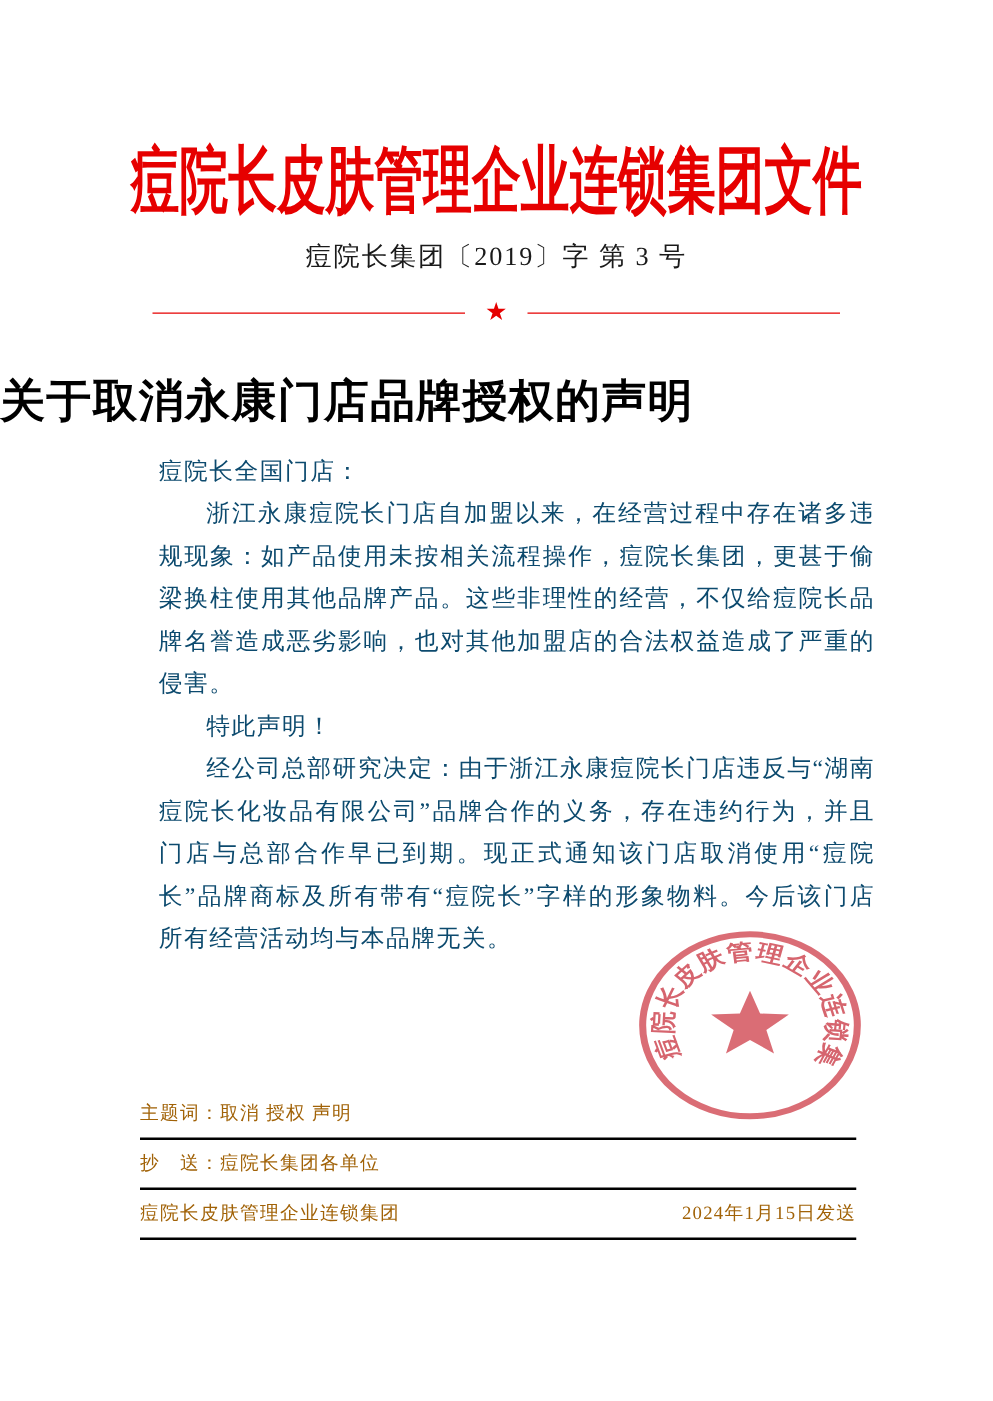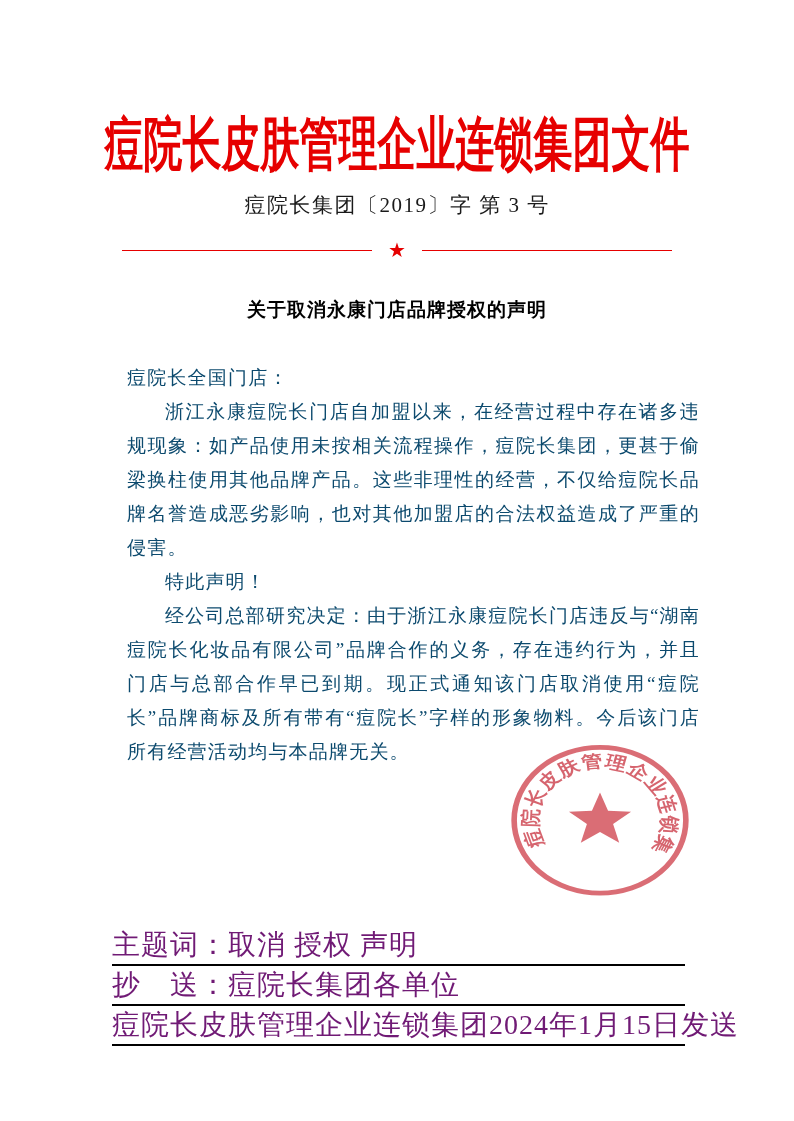--- a/index.html
+++ b/index.html
@@ -31,22 +31,21 @@
     position: absolute; top: 240px; left: 122px; right: 122px;
     height: 20px;
     display: flex; align-items: center; gap: 16px;
   }
   .red-rule .rule-line { flex: 1; height: 0; border-top: 1.6px solid; }
   .red-rule .rule-star { font-size: 20px; line-height: 1; }
 
   
   .doc-title {
     position: absolute; top: 297px; left: 0; width: 100%;
-    text-align: center;
-    font-size: 19px; font-weight: bold; letter-spacing: 1px;
+    font-size: 36px; font-weight: bold; letter-spacing: 1px;
     color: #000000;
   }
   .body-text {
     position: absolute; top: 361px; left: 127px; width: 573px;
     font-size: 19px; line-height: 34px;
     text-align: justify; text-justify: inter-character;
     letter-spacing: 1.2px;
     color: #0c4a6e;
   }
   .body-text p { margin: 0; }
@@ -63,23 +62,23 @@
   .seal {
     position: absolute; left: 508px; top: 744px;
     width: 184px; height: 156px;
     opacity: 0.85;
     pointer-events: none;
   }
   .seal svg { width: 100%; height: 100%; }
 
   
   .footer {
-    position: absolute; left: 112px; top: 926px; width: 573px;
-    font-size: 28px; letter-spacing: 1px;
-    color: #701a75;
+    position: absolute; left: 112px; top: 872px; width: 573px;
+    font-size: 15px; letter-spacing: 1px;
+    color: #a16207;
   }
   .footer .f-row {
     height: 38px; line-height: 38px;
     border-bottom: 2px solid #000000;
     display: flex;
     white-space: nowrap;
   }
   .footer .f-row .grow { flex: 1; }
   .footer .f-row.split { justify-content: space-between; }
 </style>

